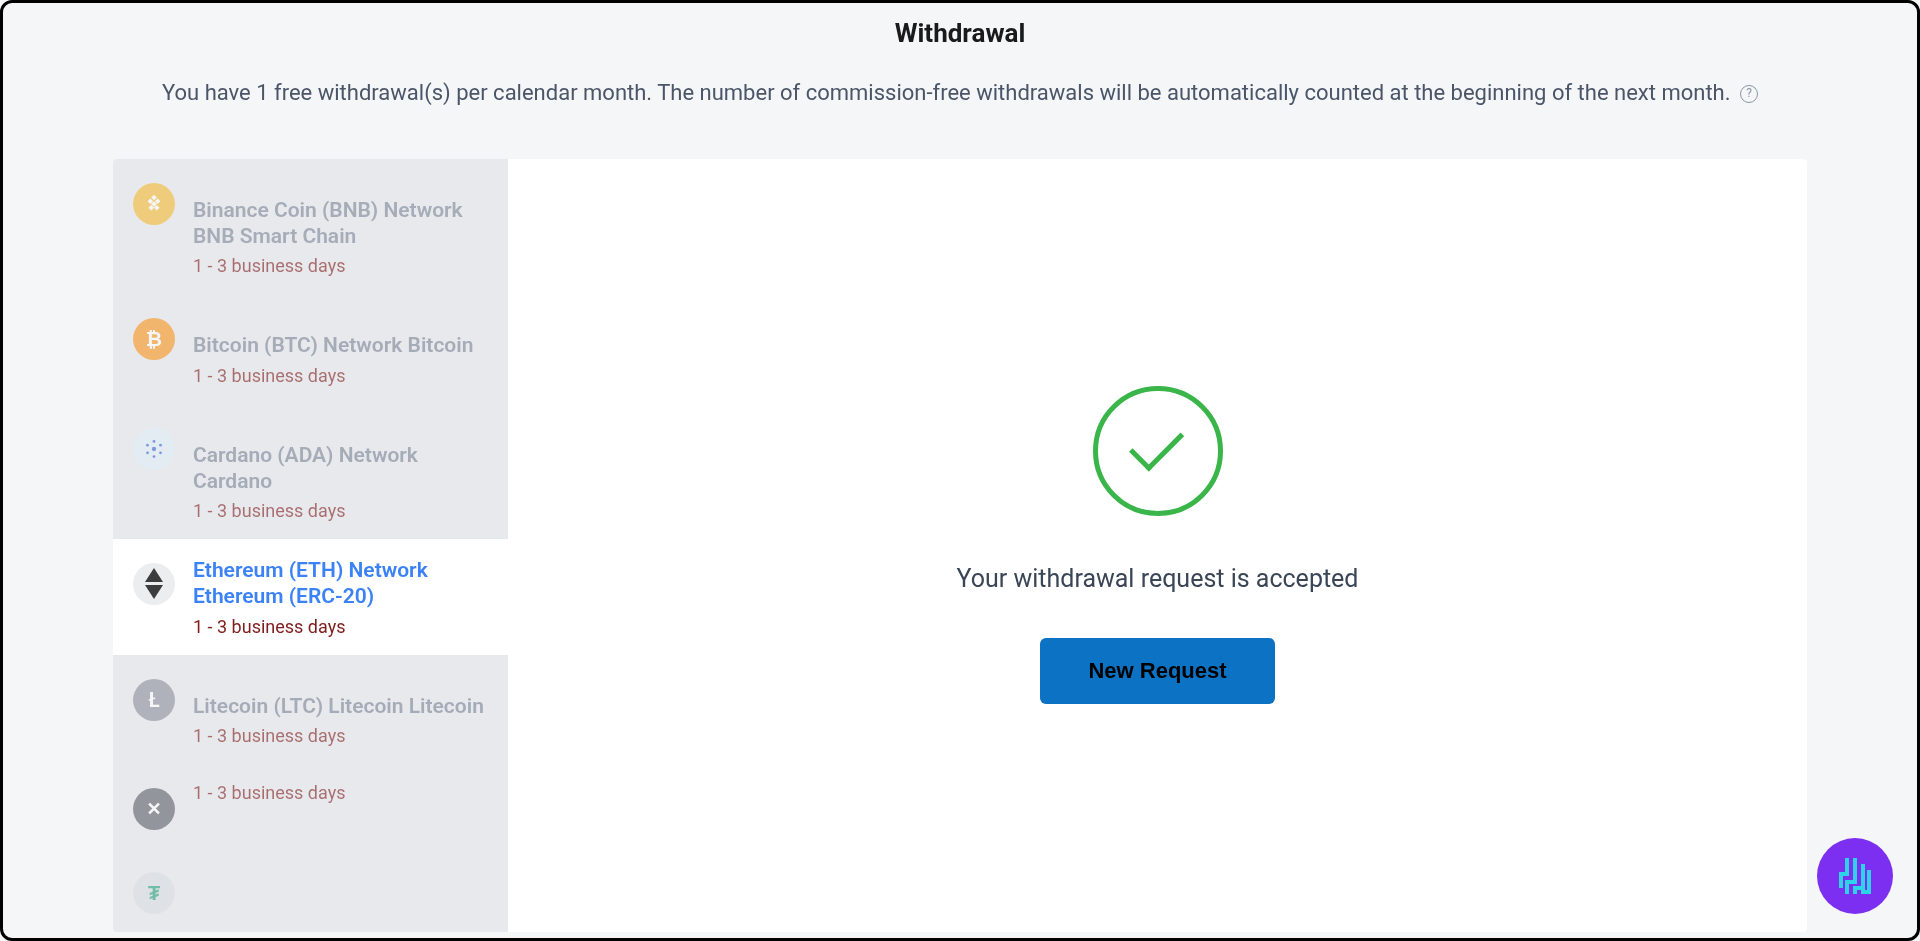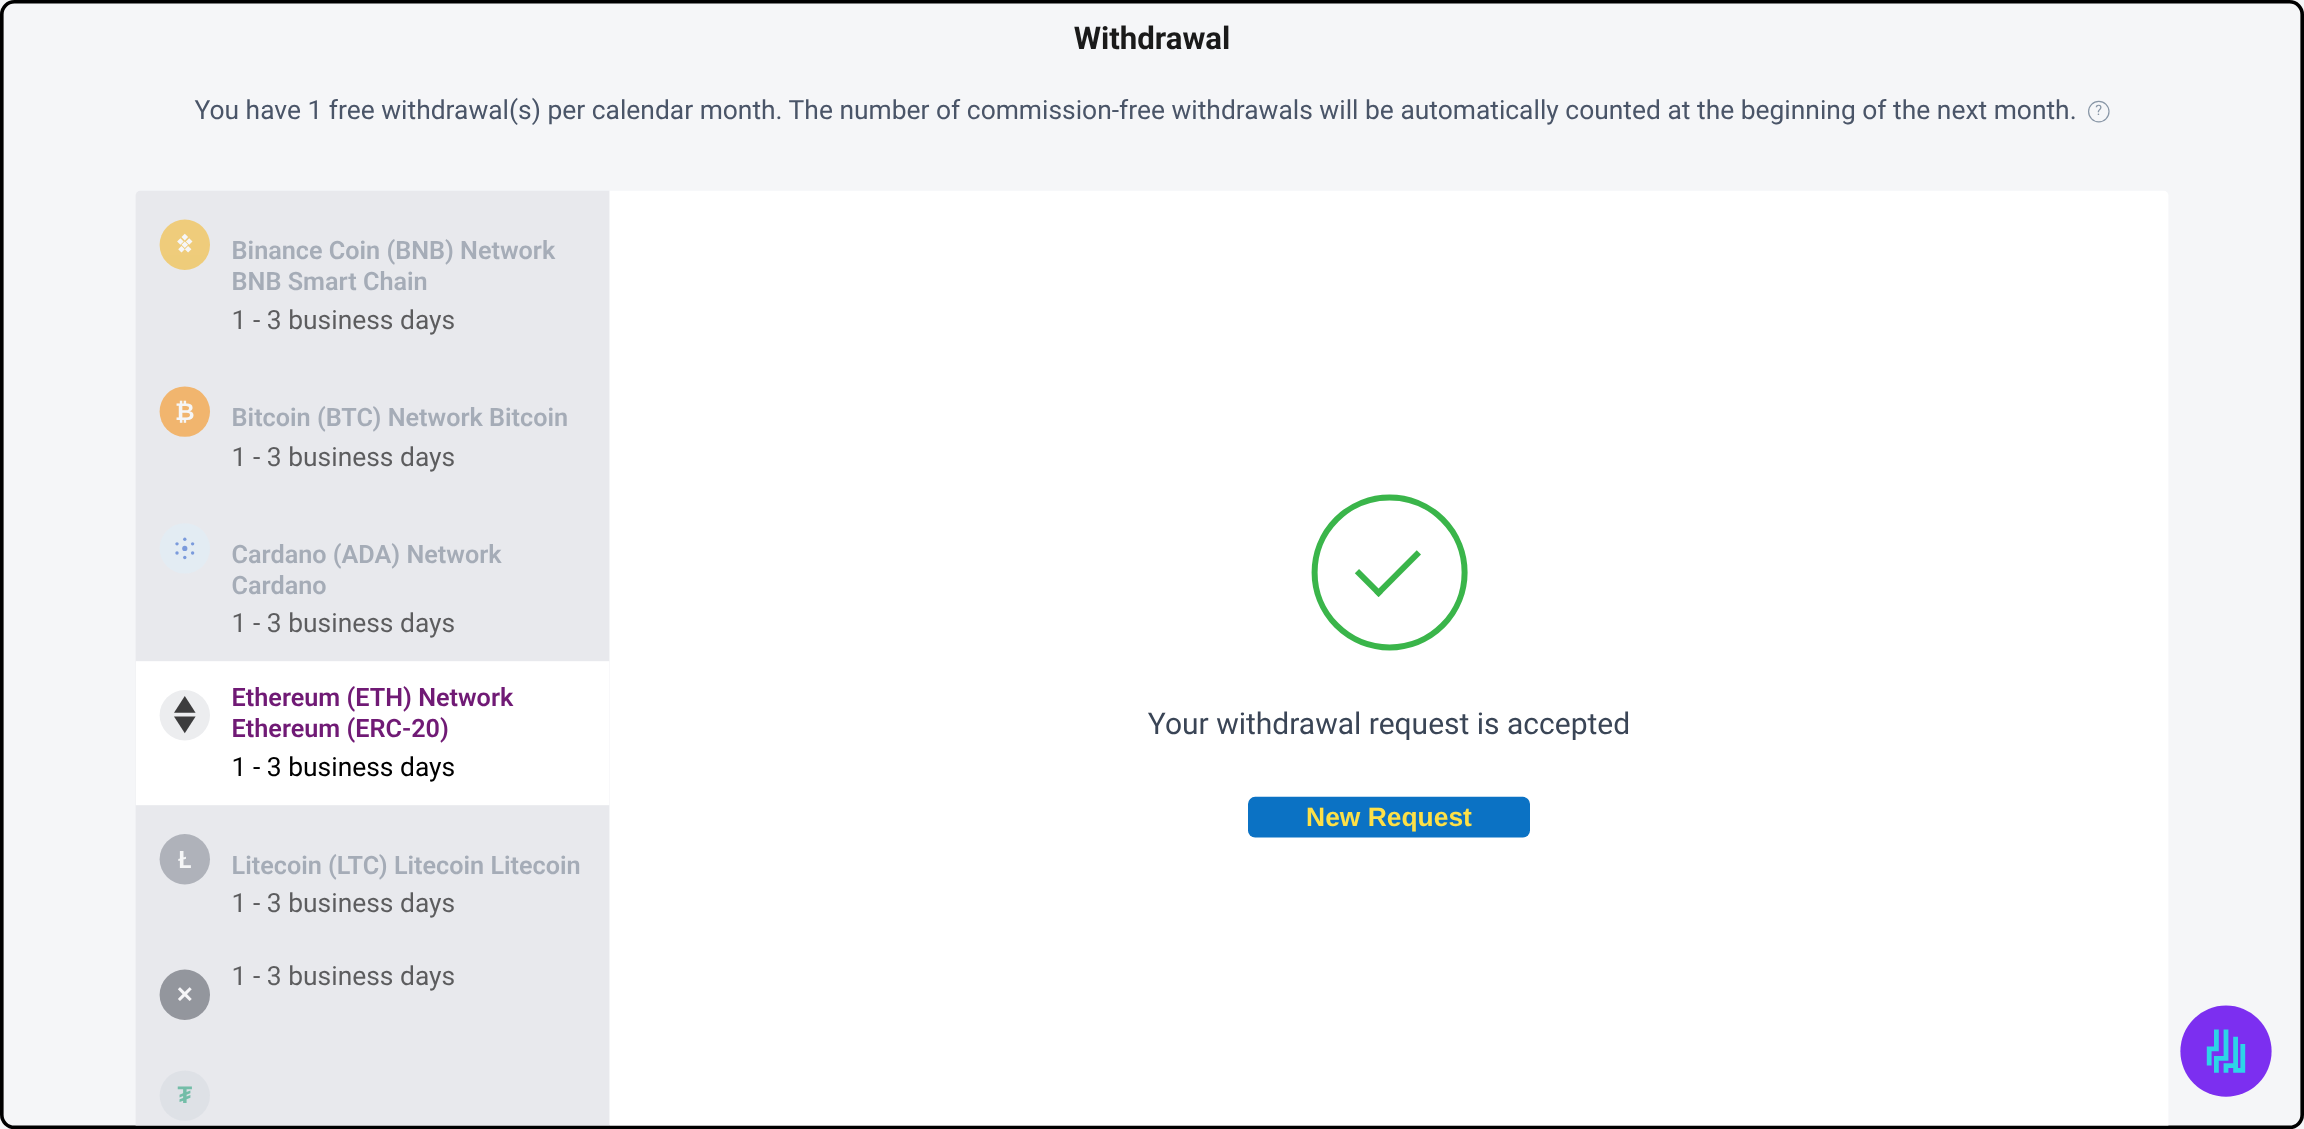--- a/index.html
+++ b/index.html
@@ -86,25 +86,25 @@
       font-size: 21px;
       font-weight: 600;
       line-height: 1.25;
       margin-bottom: 6px;
     }
     .coin-item.faded .coin-name {
       color: #7a8594;
       margin-top: 20px;
     }
     .coin-item.selected .coin-name {
-      color: #701a75;
+      color: #3b82f6;
     }
     .coin-duration {
-      font-size: 22px;
-      color: #000000;
+      font-size: 18px;
+      color: #7f1d1d;
     }
     .main-panel {
       flex: 1;
       background: #ffffff;
       border-radius: 0 4px 4px 0;
       display: flex;
       flex-direction: column;
       align-items: center;
       justify-content: center;
       padding: 60px 40px;
@@ -126,23 +126,23 @@
       border-bottom: 5px solid #3ab54a;
       transform: rotate(-45deg) translate(4px, -6px);
     }
     .success-message {
       font-size: 25px;
       color: #3a4556;
       margin-bottom: 45px;
     }
     .new-request-btn {
       background: #0b72c4;
-      color: #fde047;
+      color: #000000;
       border: none;
-      padding: 4px 48px;
+      padding: 20px 48px;
       font-size: 22px;
       font-weight: 600;
       border-radius: 6px;
       cursor: pointer;
     }
     .badge-logo {
       position: absolute;
       bottom: 24px;
       right: 24px;
       width: 76px;

